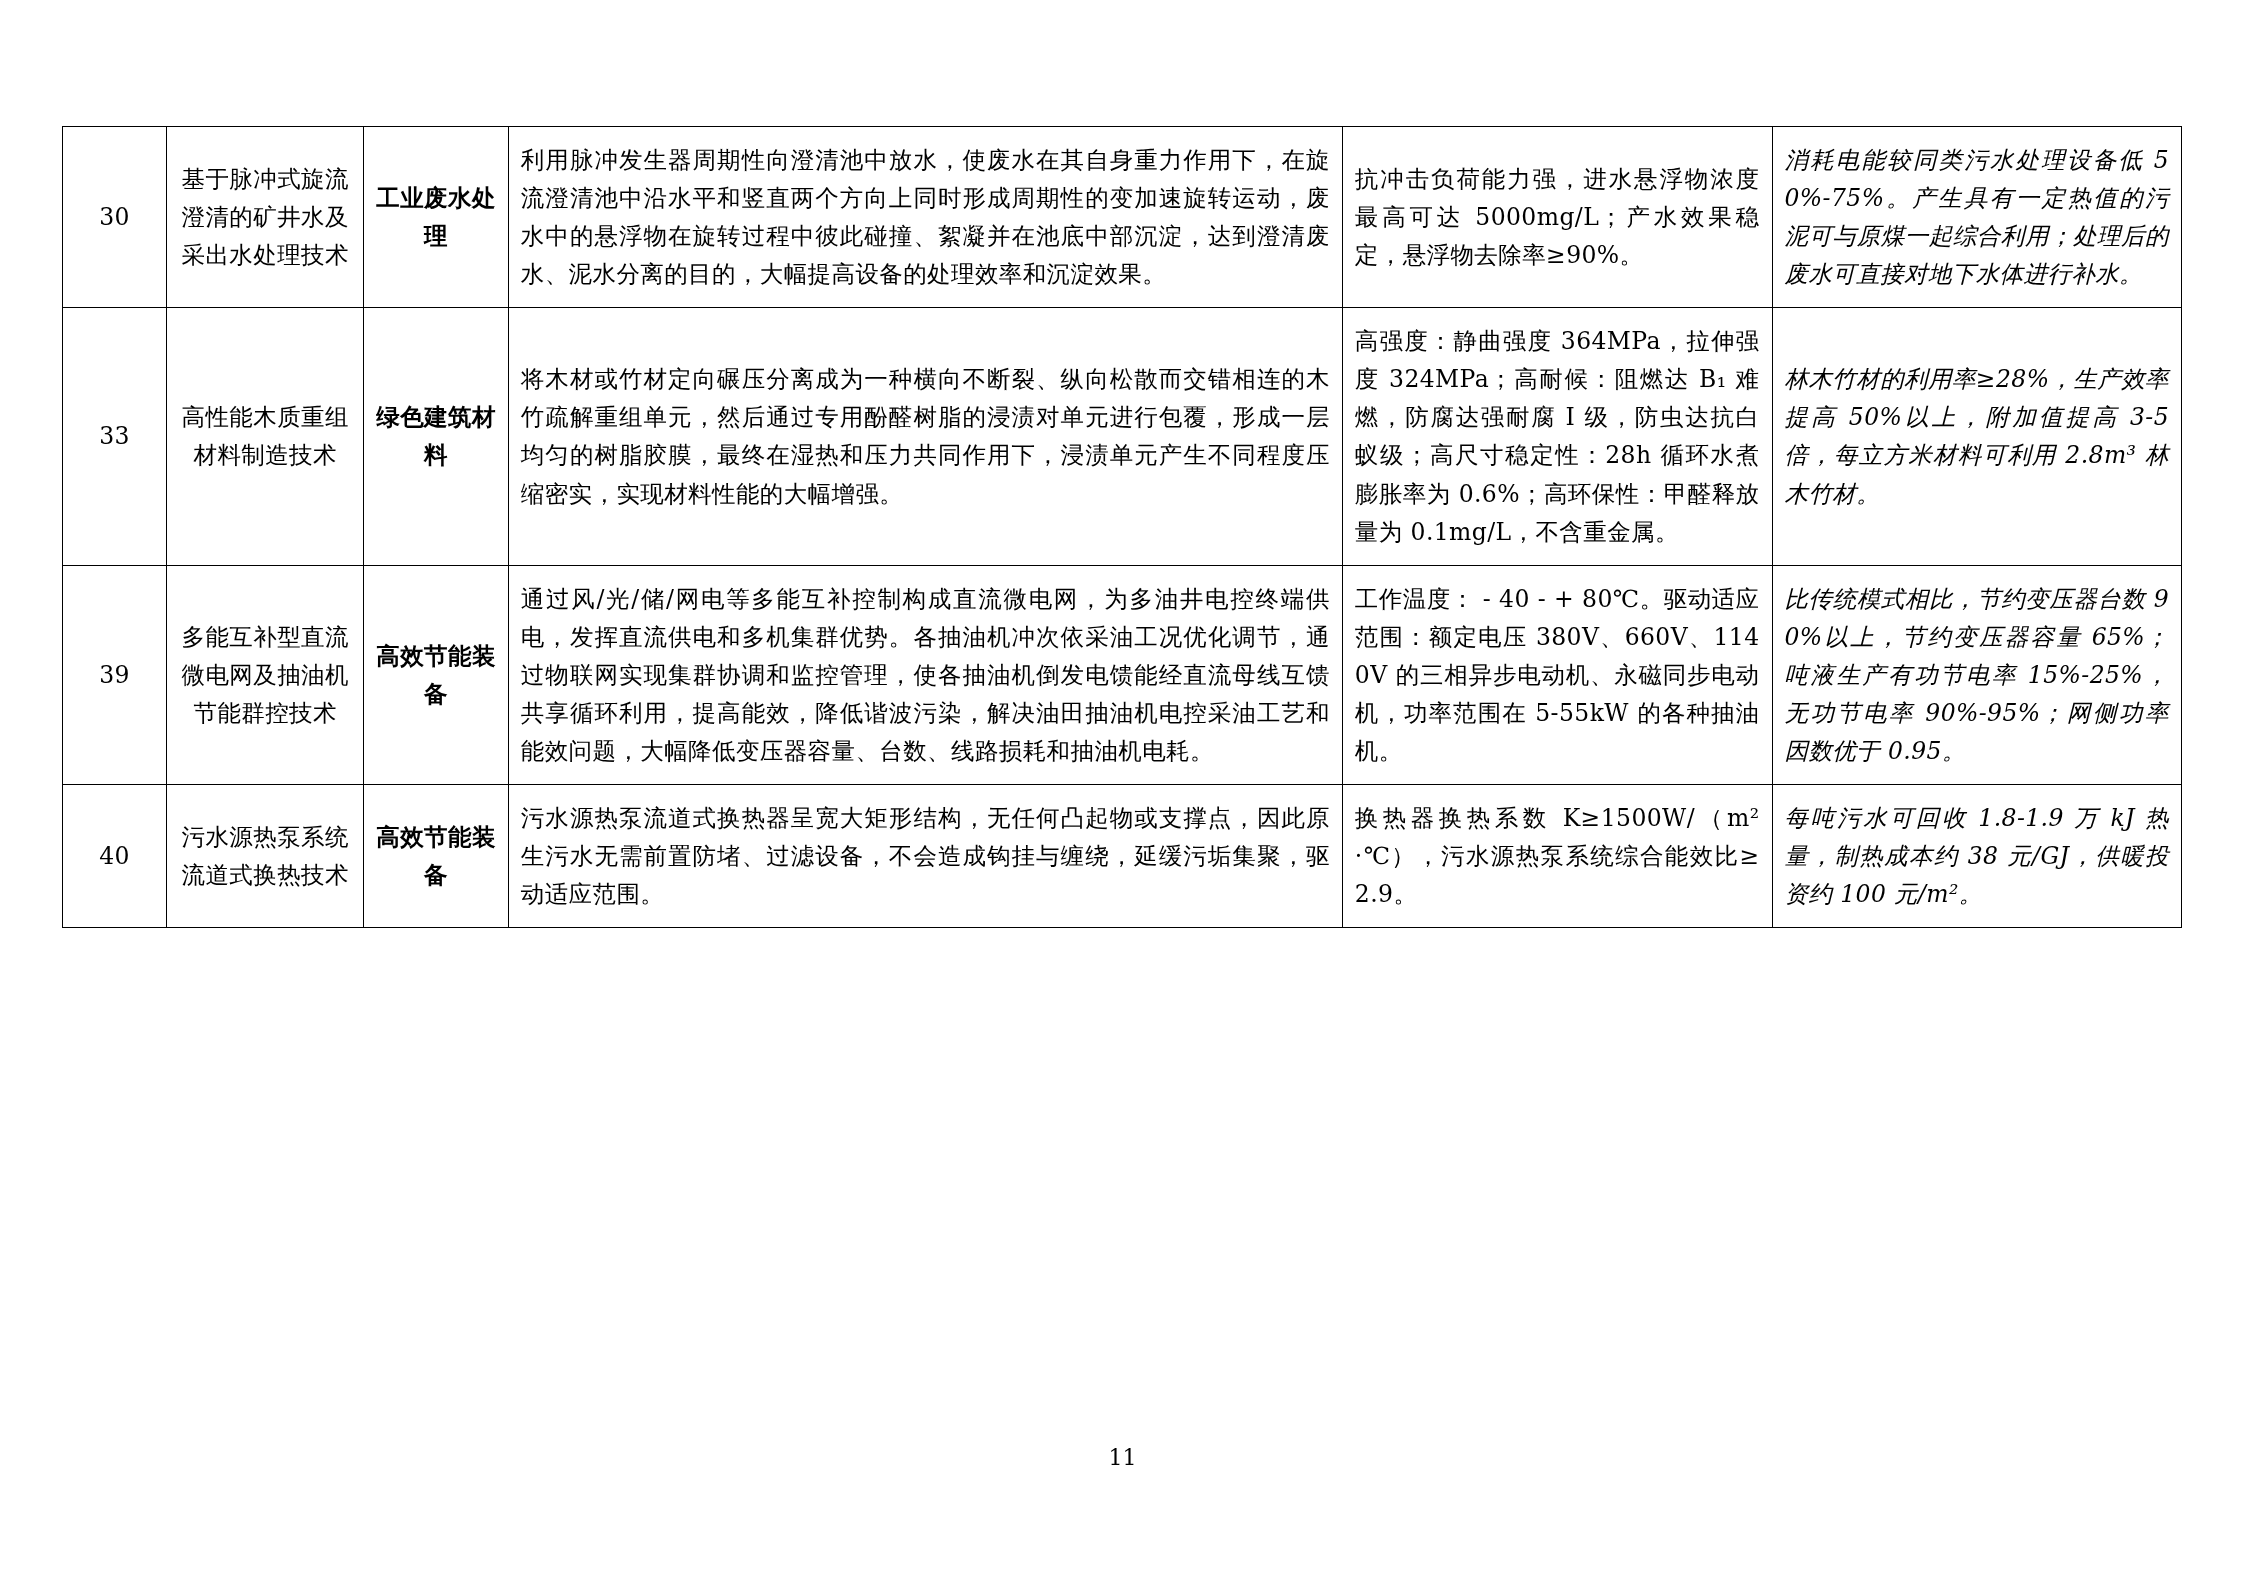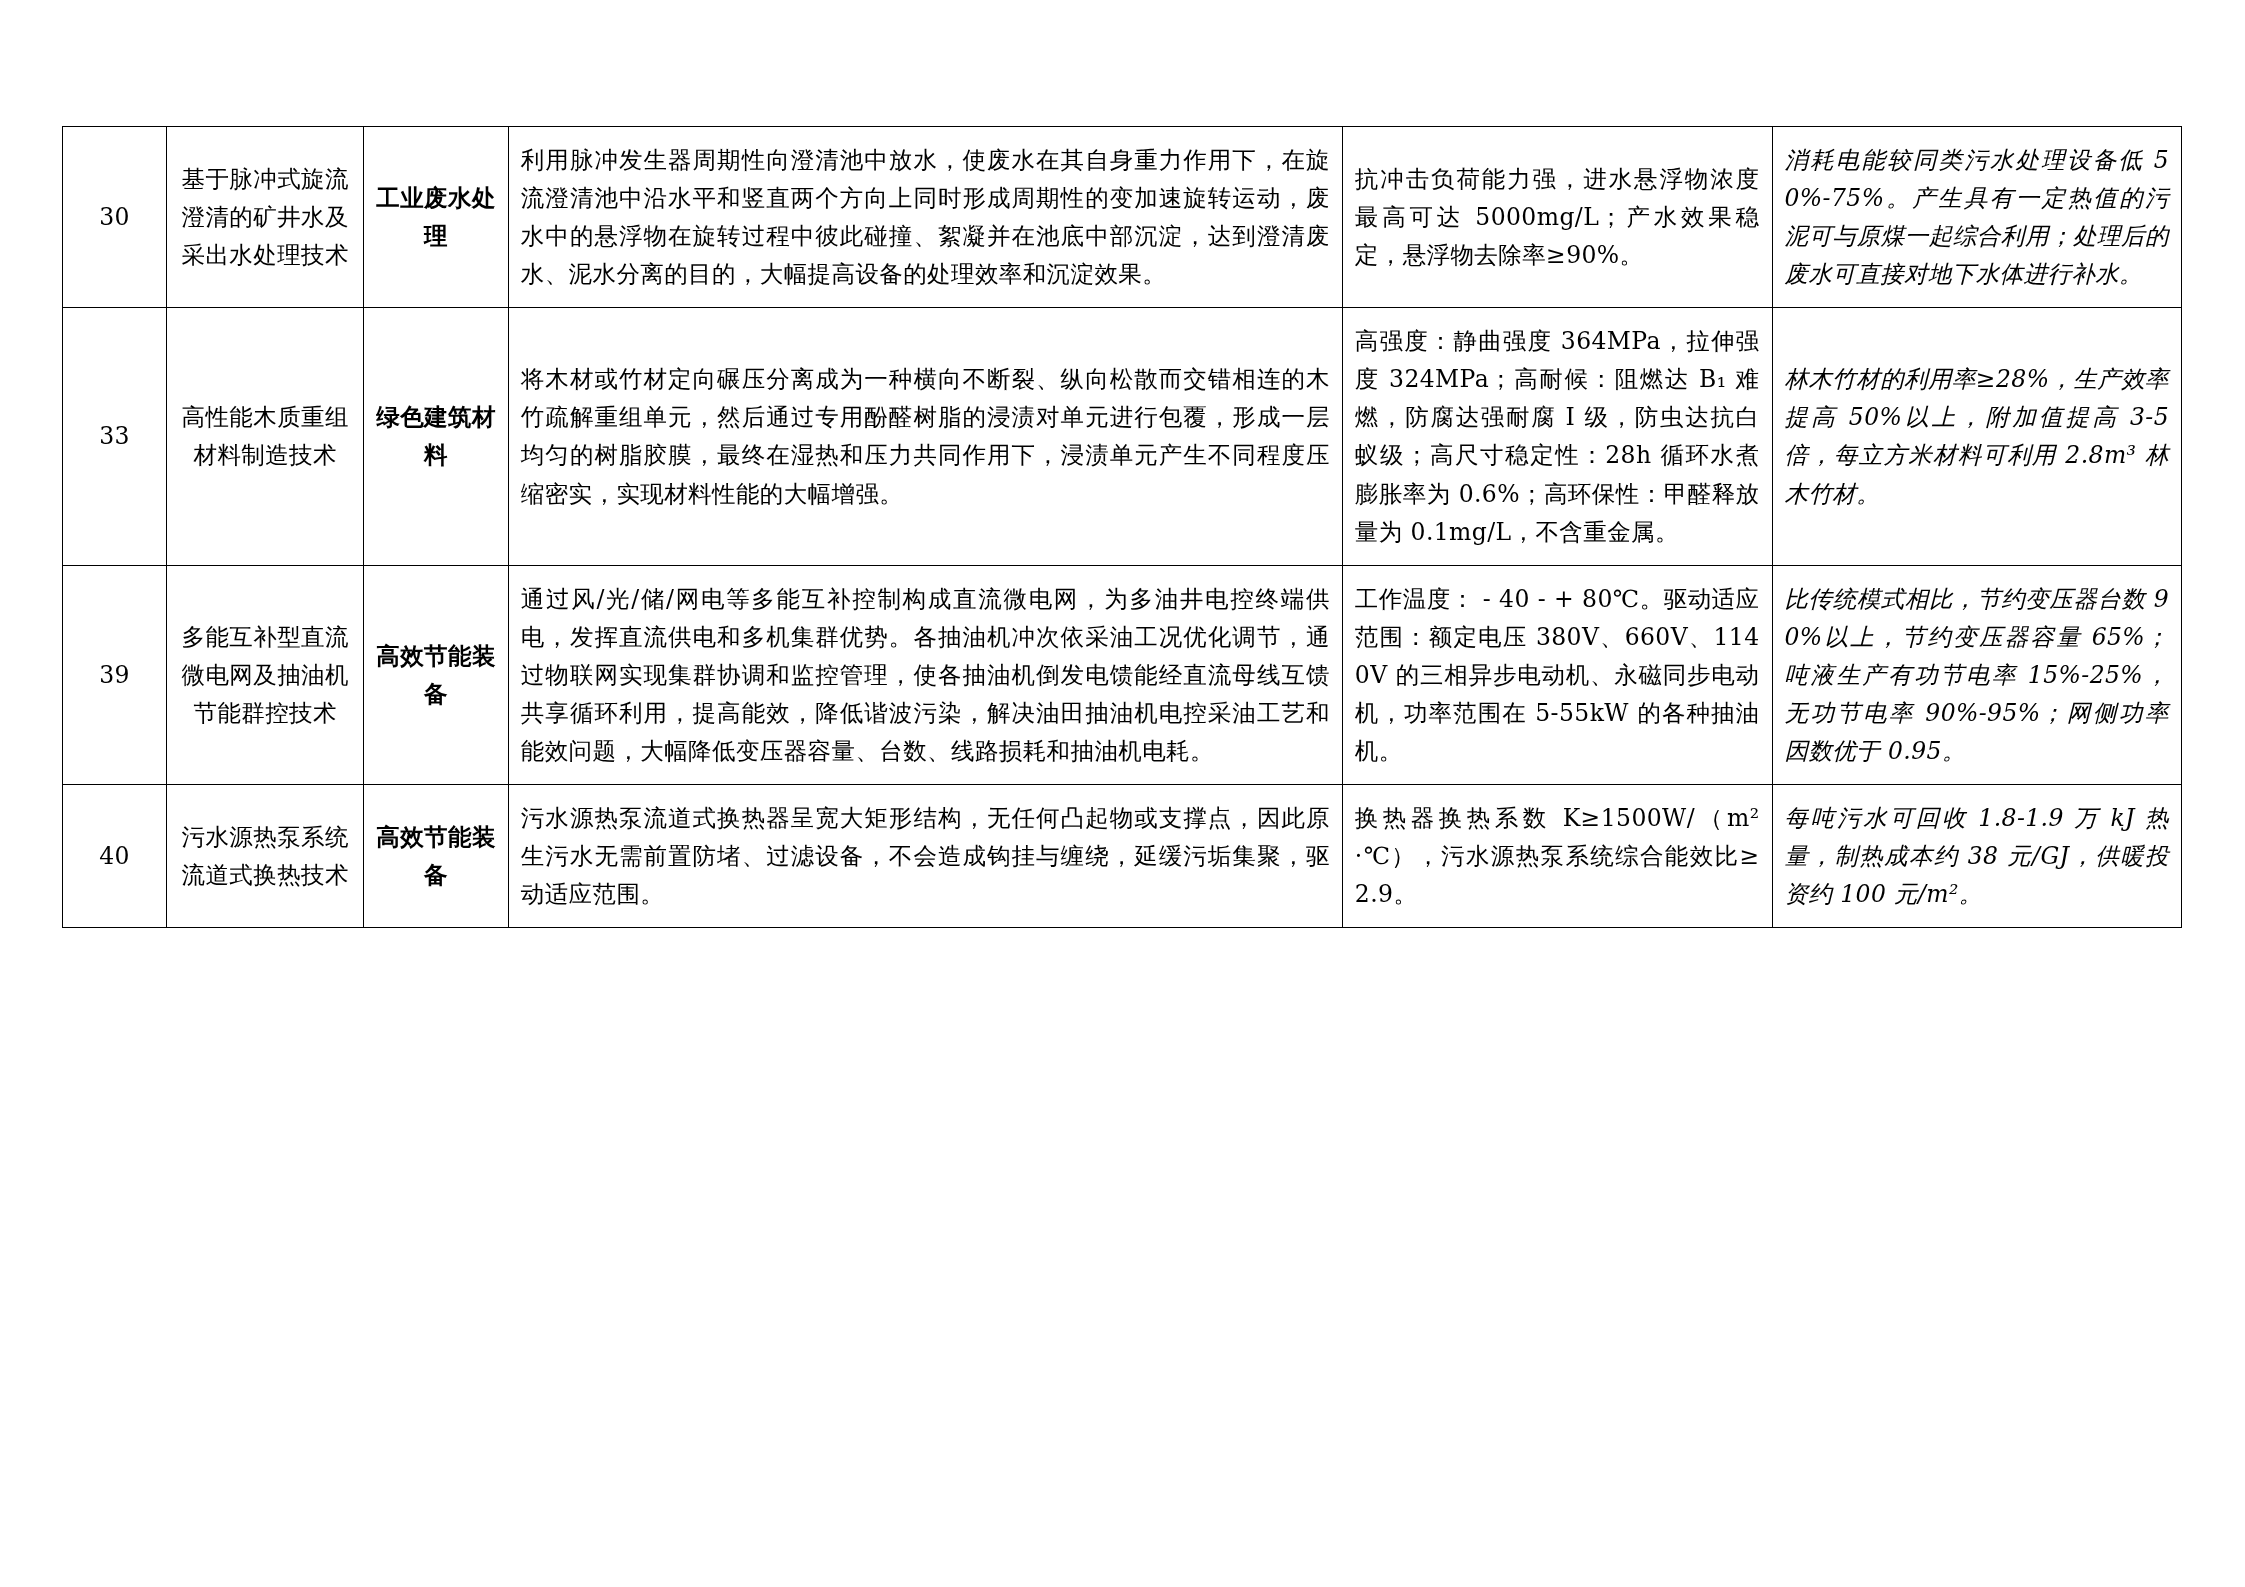--- a/index.html
+++ b/index.html
@@ -129,14 +129,15 @@
         <td class="col-num">40</td>
         <td class="col-name">污水源热泵系统流道式换热技术</td>
         <td class="col-field">高效节能装备</td>
         <td class="col-desc">污水源热泵流道式换热器呈宽大矩形结构，无任何凸起物或支撑点，因此原生污水无需前置防堵、过滤设备，不会造成钩挂与缠绕，延缓污垢集聚，驱动适应范围。</td>
         <td class="col-param">换热器换热系数 K≥1500W/（m²·℃），污水源热泵系统综合能效比≥2.9。</td>
         <td class="col-benefit">每吨污水可回收 1.8-1.9 万 kJ 热量，制热成本约 38 元/GJ，供暖投资约 100 元/m²。</td>
       </tr>
     </tbody>
   </table>
 
+  <div class="page-number">11</div>
 
 </div>
 
 </body></html>

